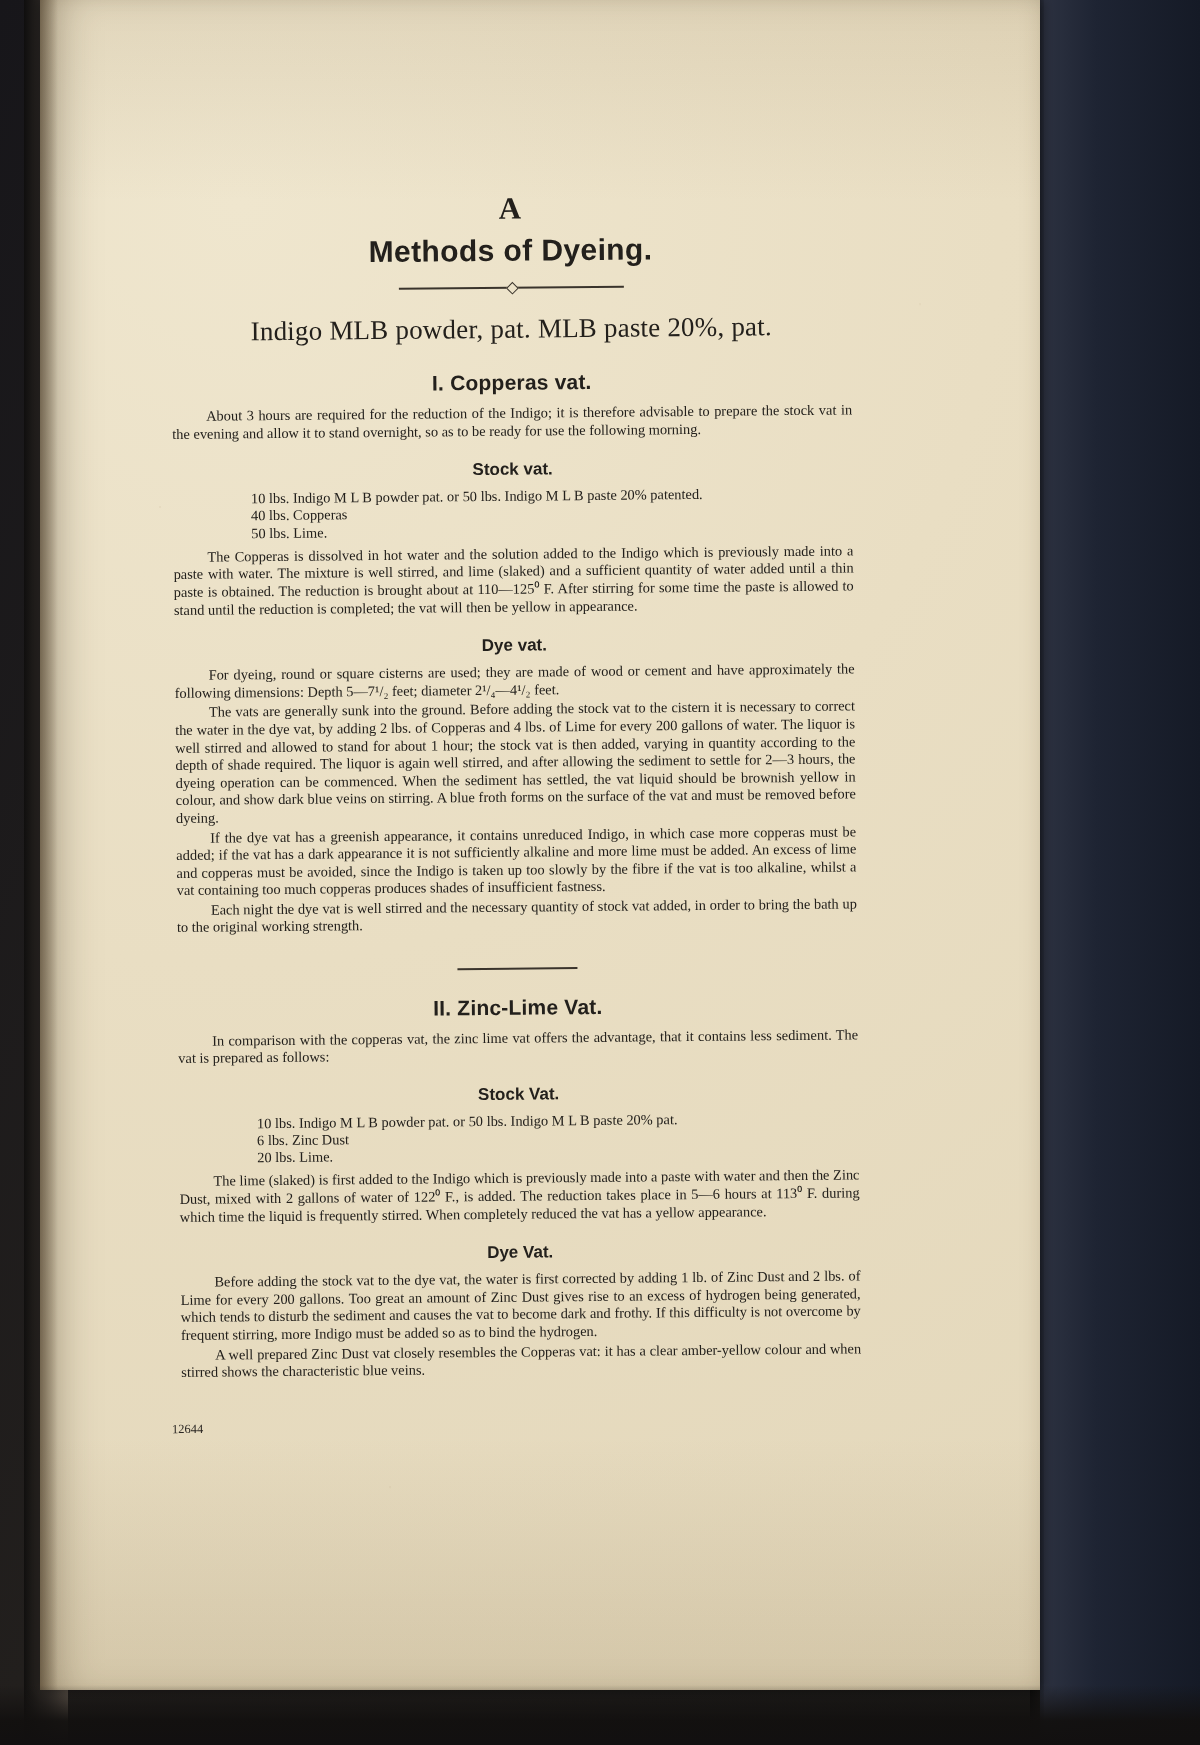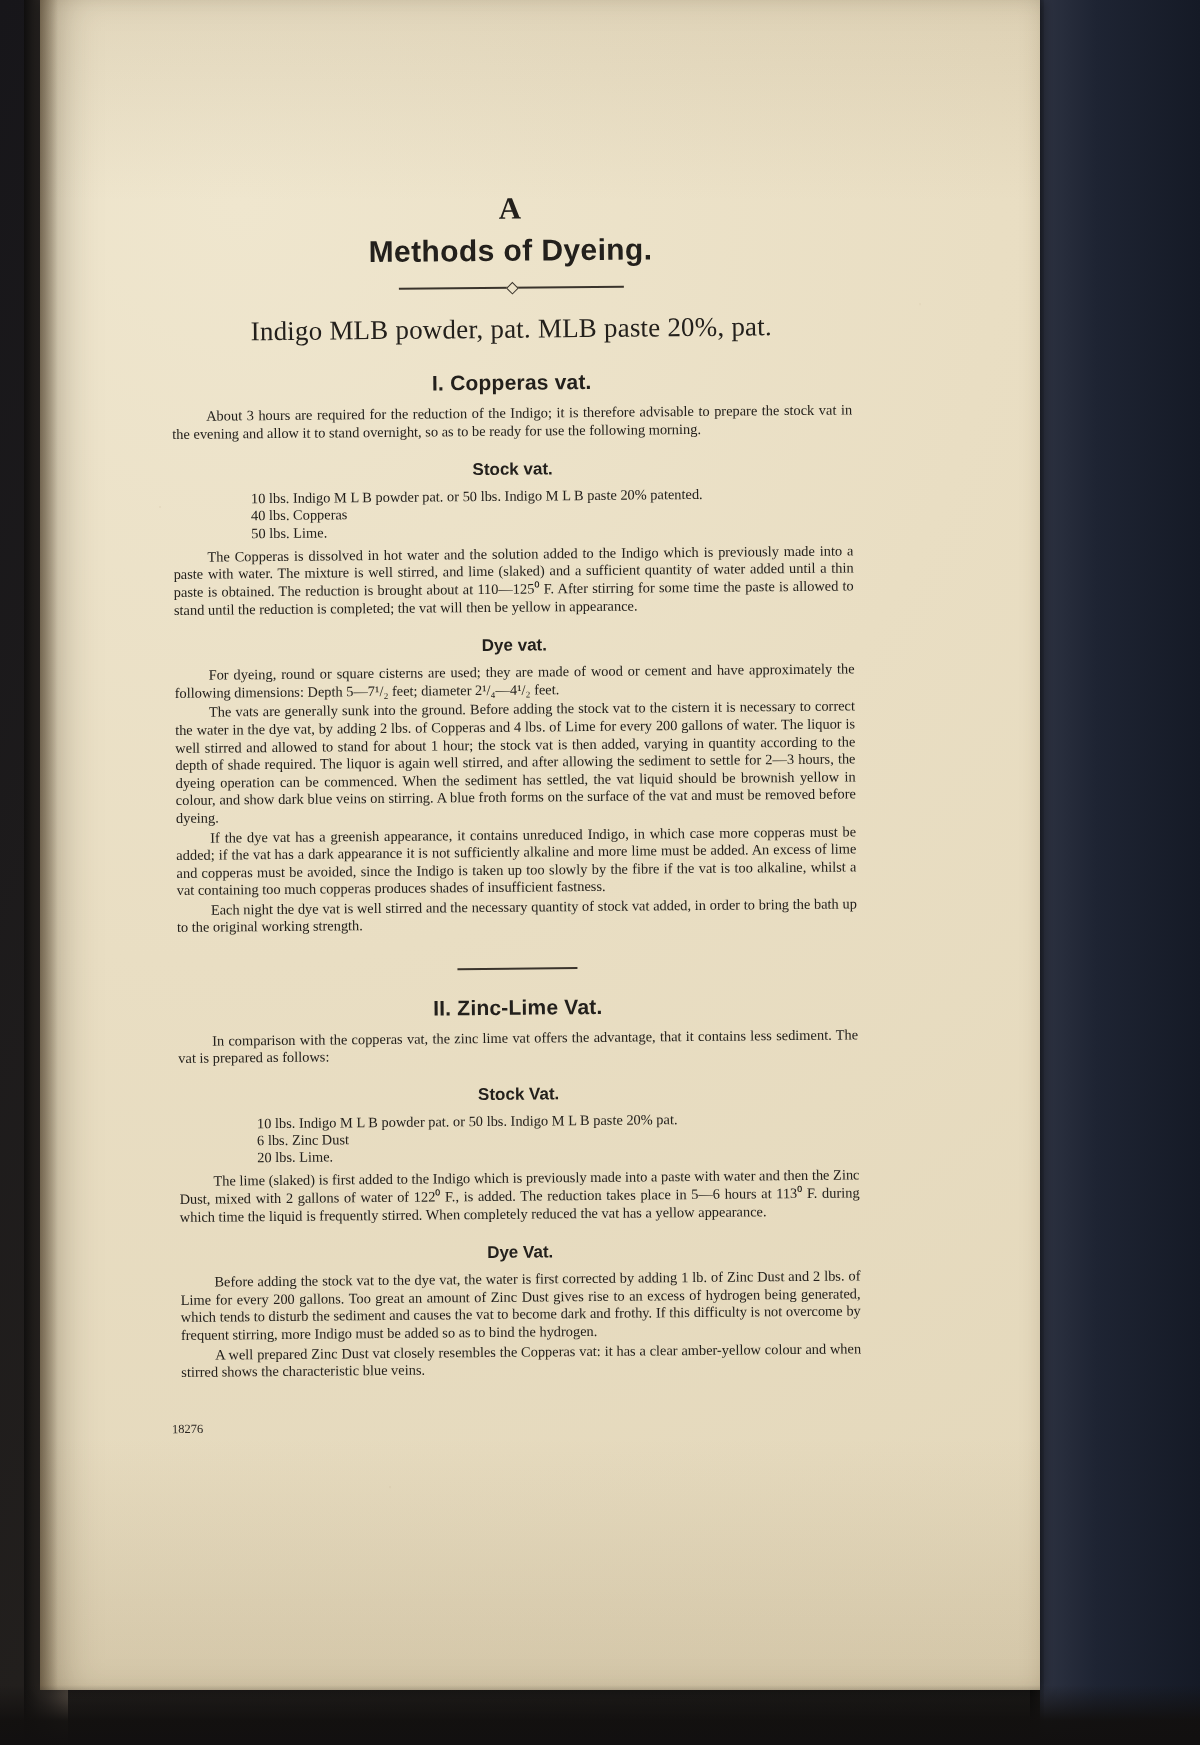--- a/index.html
+++ b/index.html
@@ -267,16 +267,16 @@
       <li>20 lbs. Lime.</li>
     </ul>
     <p class="para">The lime (slaked) is first added to the Indigo which is previously made into a paste with water and then the Zinc Dust, mixed with 2 gallons of water of 122⁰ F., is added. The reduction takes place in 5—6 hours at 113⁰ F. during which time the liquid is frequently stirred. When completely reduced the vat has a yellow appearance.</p>
 
     <div class="sub-head">Dye Vat.</div>
     <p class="para">Before adding the stock vat to the dye vat, the water is first corrected by adding 1 lb. of Zinc Dust and 2 lbs. of Lime for every 200 gallons. Too great an amount of Zinc Dust gives rise to an excess of hydrogen being generated, which tends to disturb the sediment and causes the vat to become dark and frothy. If this difficulty is not overcome by frequent stirring, more Indigo must be added so as to bind the hydrogen.</p>
     <p class="para">A well prepared Zinc Dust vat closely resembles the Copperas vat: it has a clear amber-yellow colour and when stirred shows the characteristic blue veins.</p>
 
   </div>
 
-  <div class="folio">18276</div>
+  <div class="folio">12644</div>
 
   <div class="bottom-band"></div>
 </div>
 
 </body></html>

